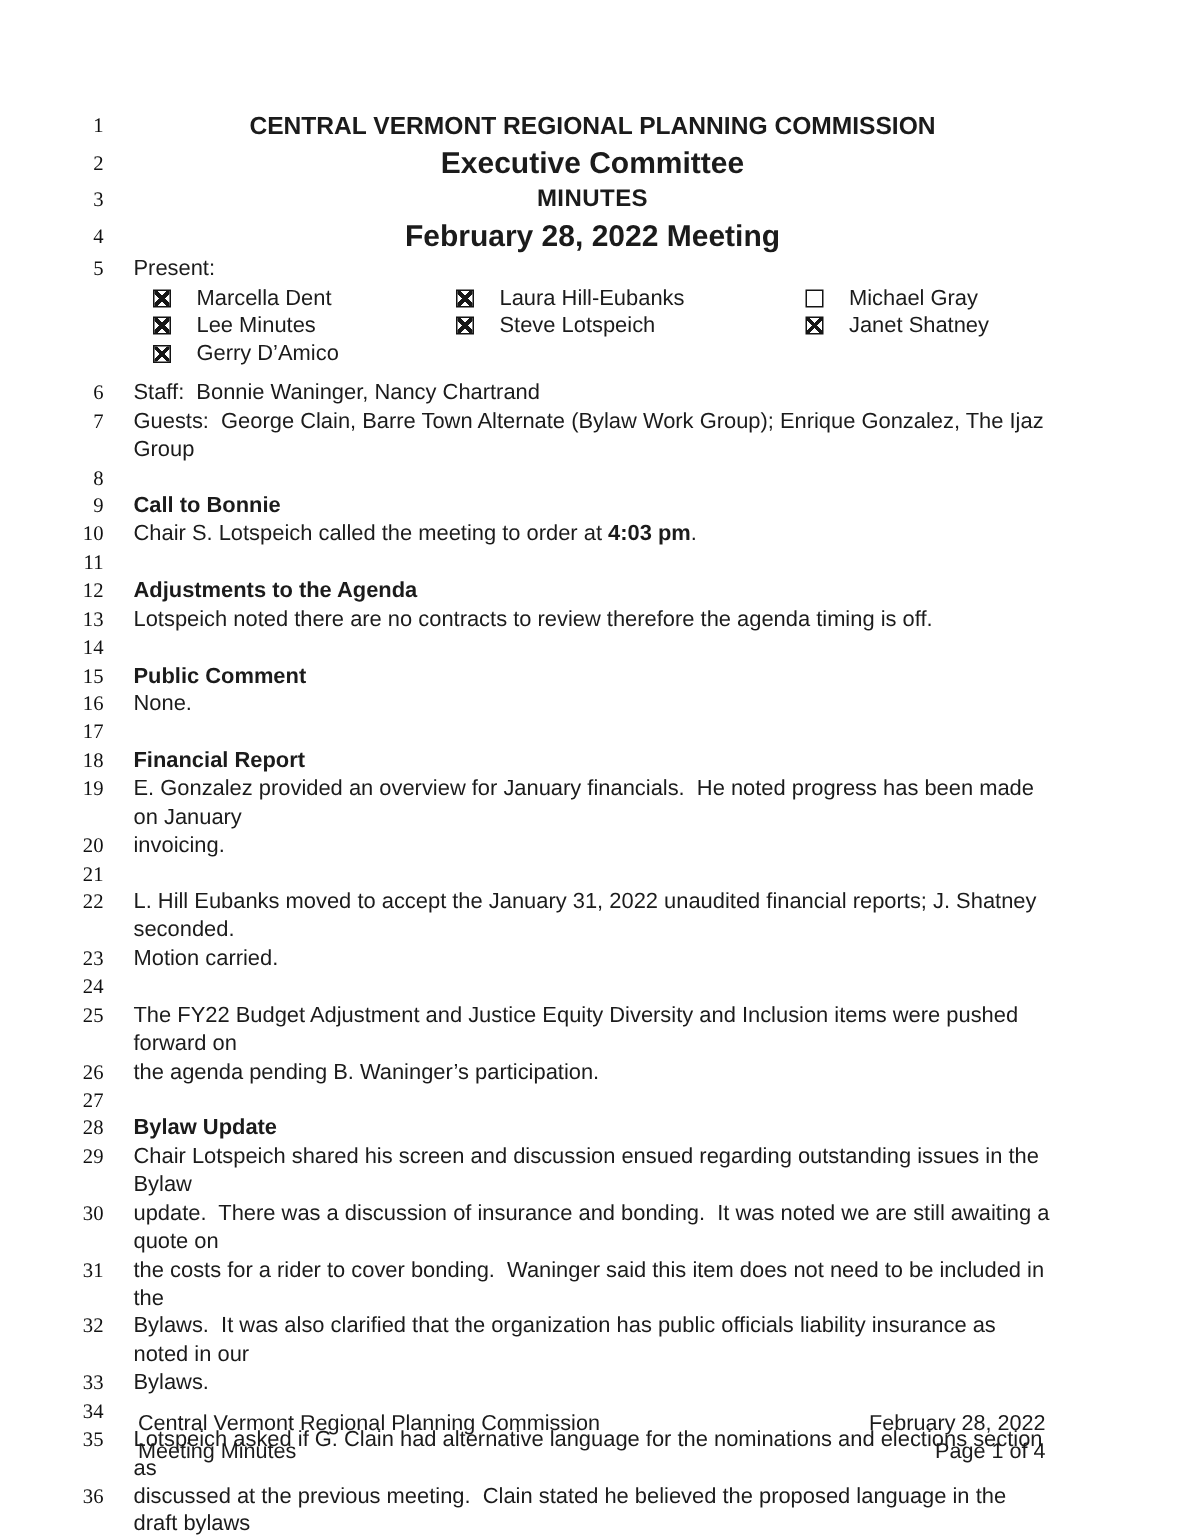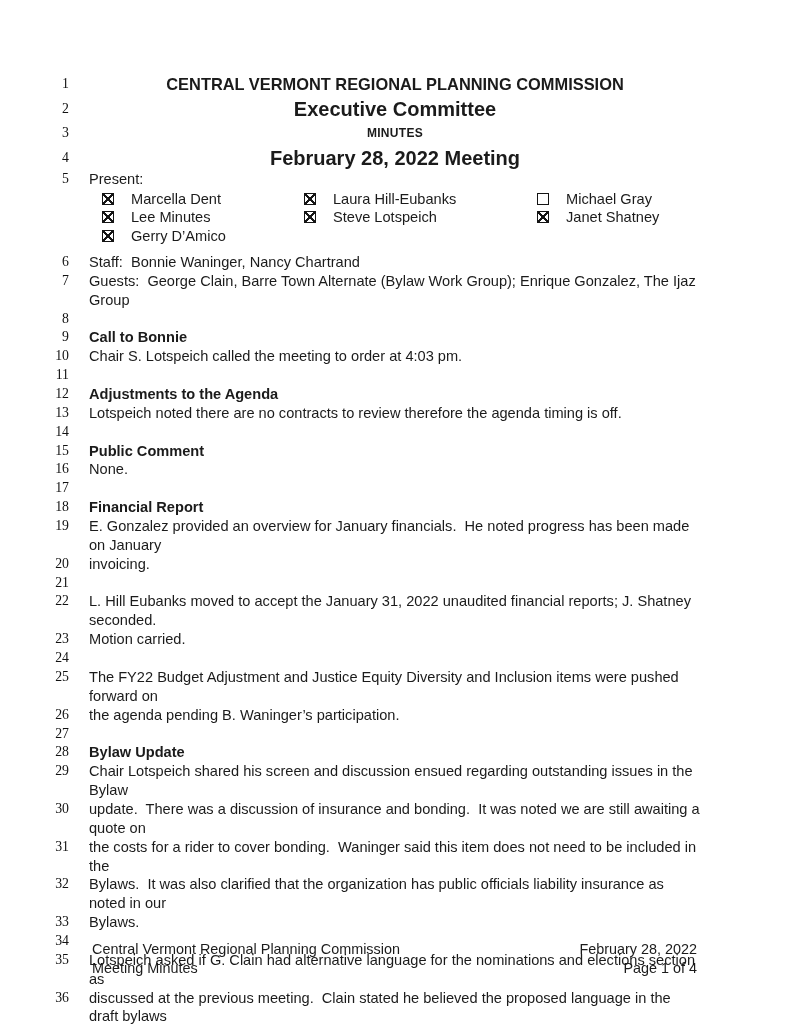--- a/index.html
+++ b/index.html
@@ -25,24 +25,24 @@
     color:#111;
   }
   .content{
     flex:1;
     margin-left:14px;
     max-width:612px;
     white-space:pre-wrap;
   }
   .content.title{font-weight:bold;text-align:center;font-size:16.4px;}
   .content.subtitle{font-weight:bold;text-align:center;font-size:20px;}
-  .content.minutes{font-weight:bold;text-align:center;font-size:12px;letter-spacing:.3px;}
+  .content.minutes{font-weight:bold;text-align:center;font-size:16px;letter-spacing:.3px;}
   .content.heading{font-weight:bold;}
   .content.italic{}
-  .b{font-weight:normal;}
+  .b{font-weight:bold;}
   
   .roster-row{display:flex;}
   .roster{
     flex:1;margin-left:14px;max-width:612px;
     display:grid;grid-template-columns:202px 233px 1fr;
     padding-left:13px;box-sizing:border-box;
     margin-bottom:8px;
   }
   .attendee{display:flex;align-items:center;height:18.6px;}
   .checkbox{

